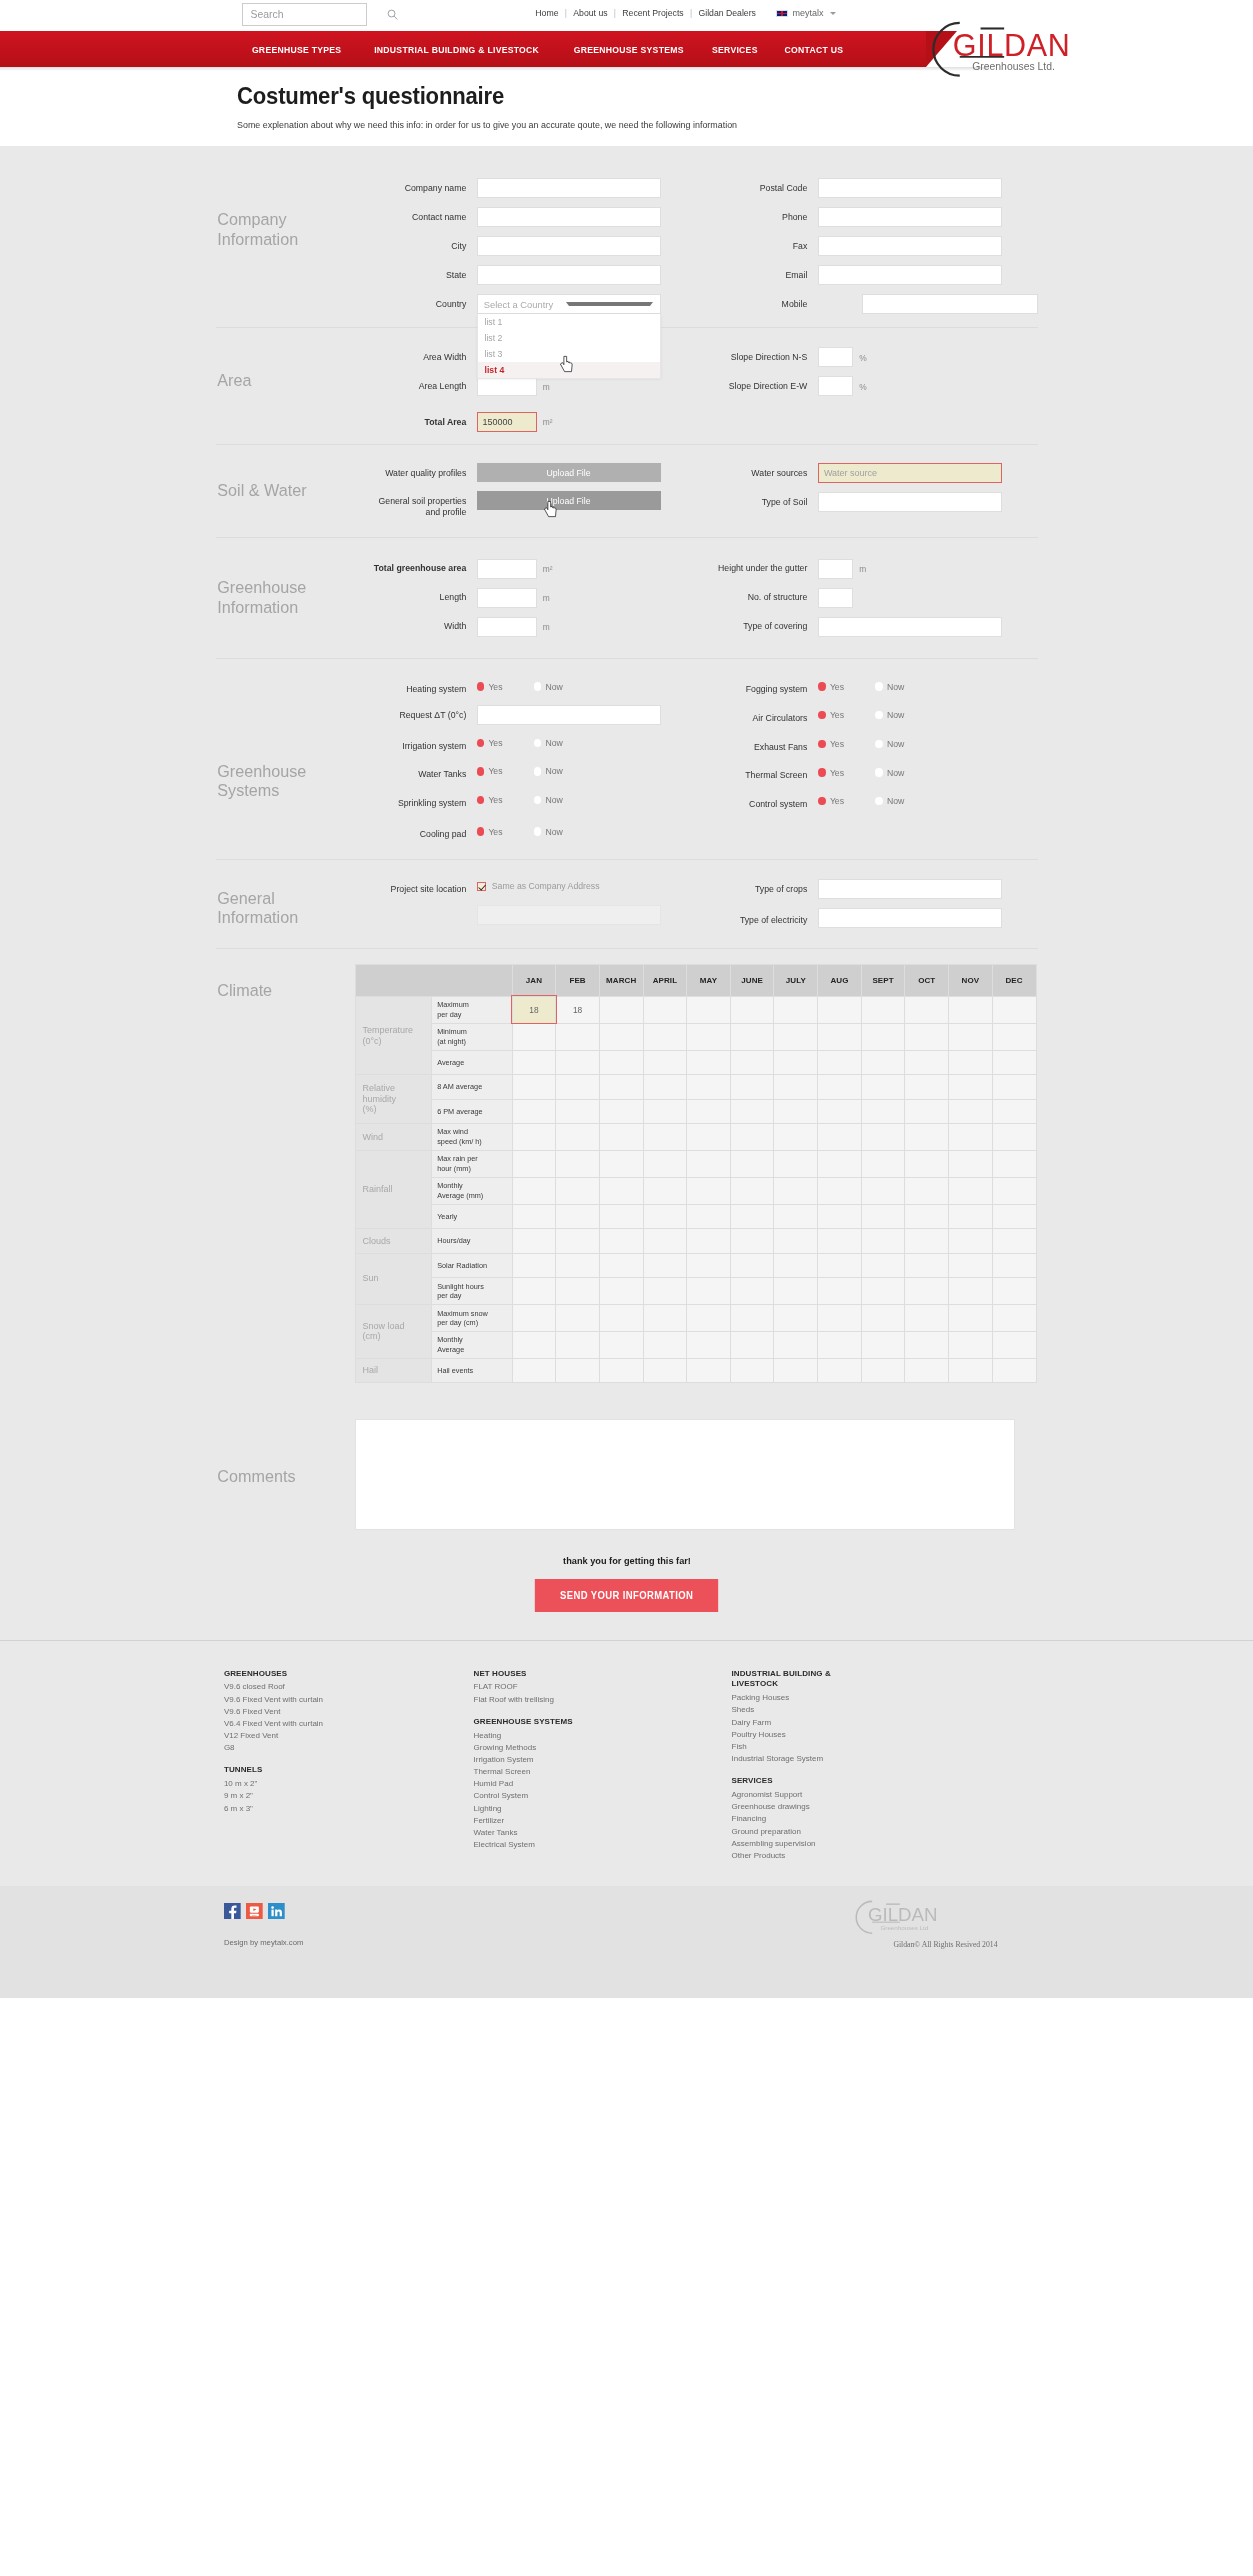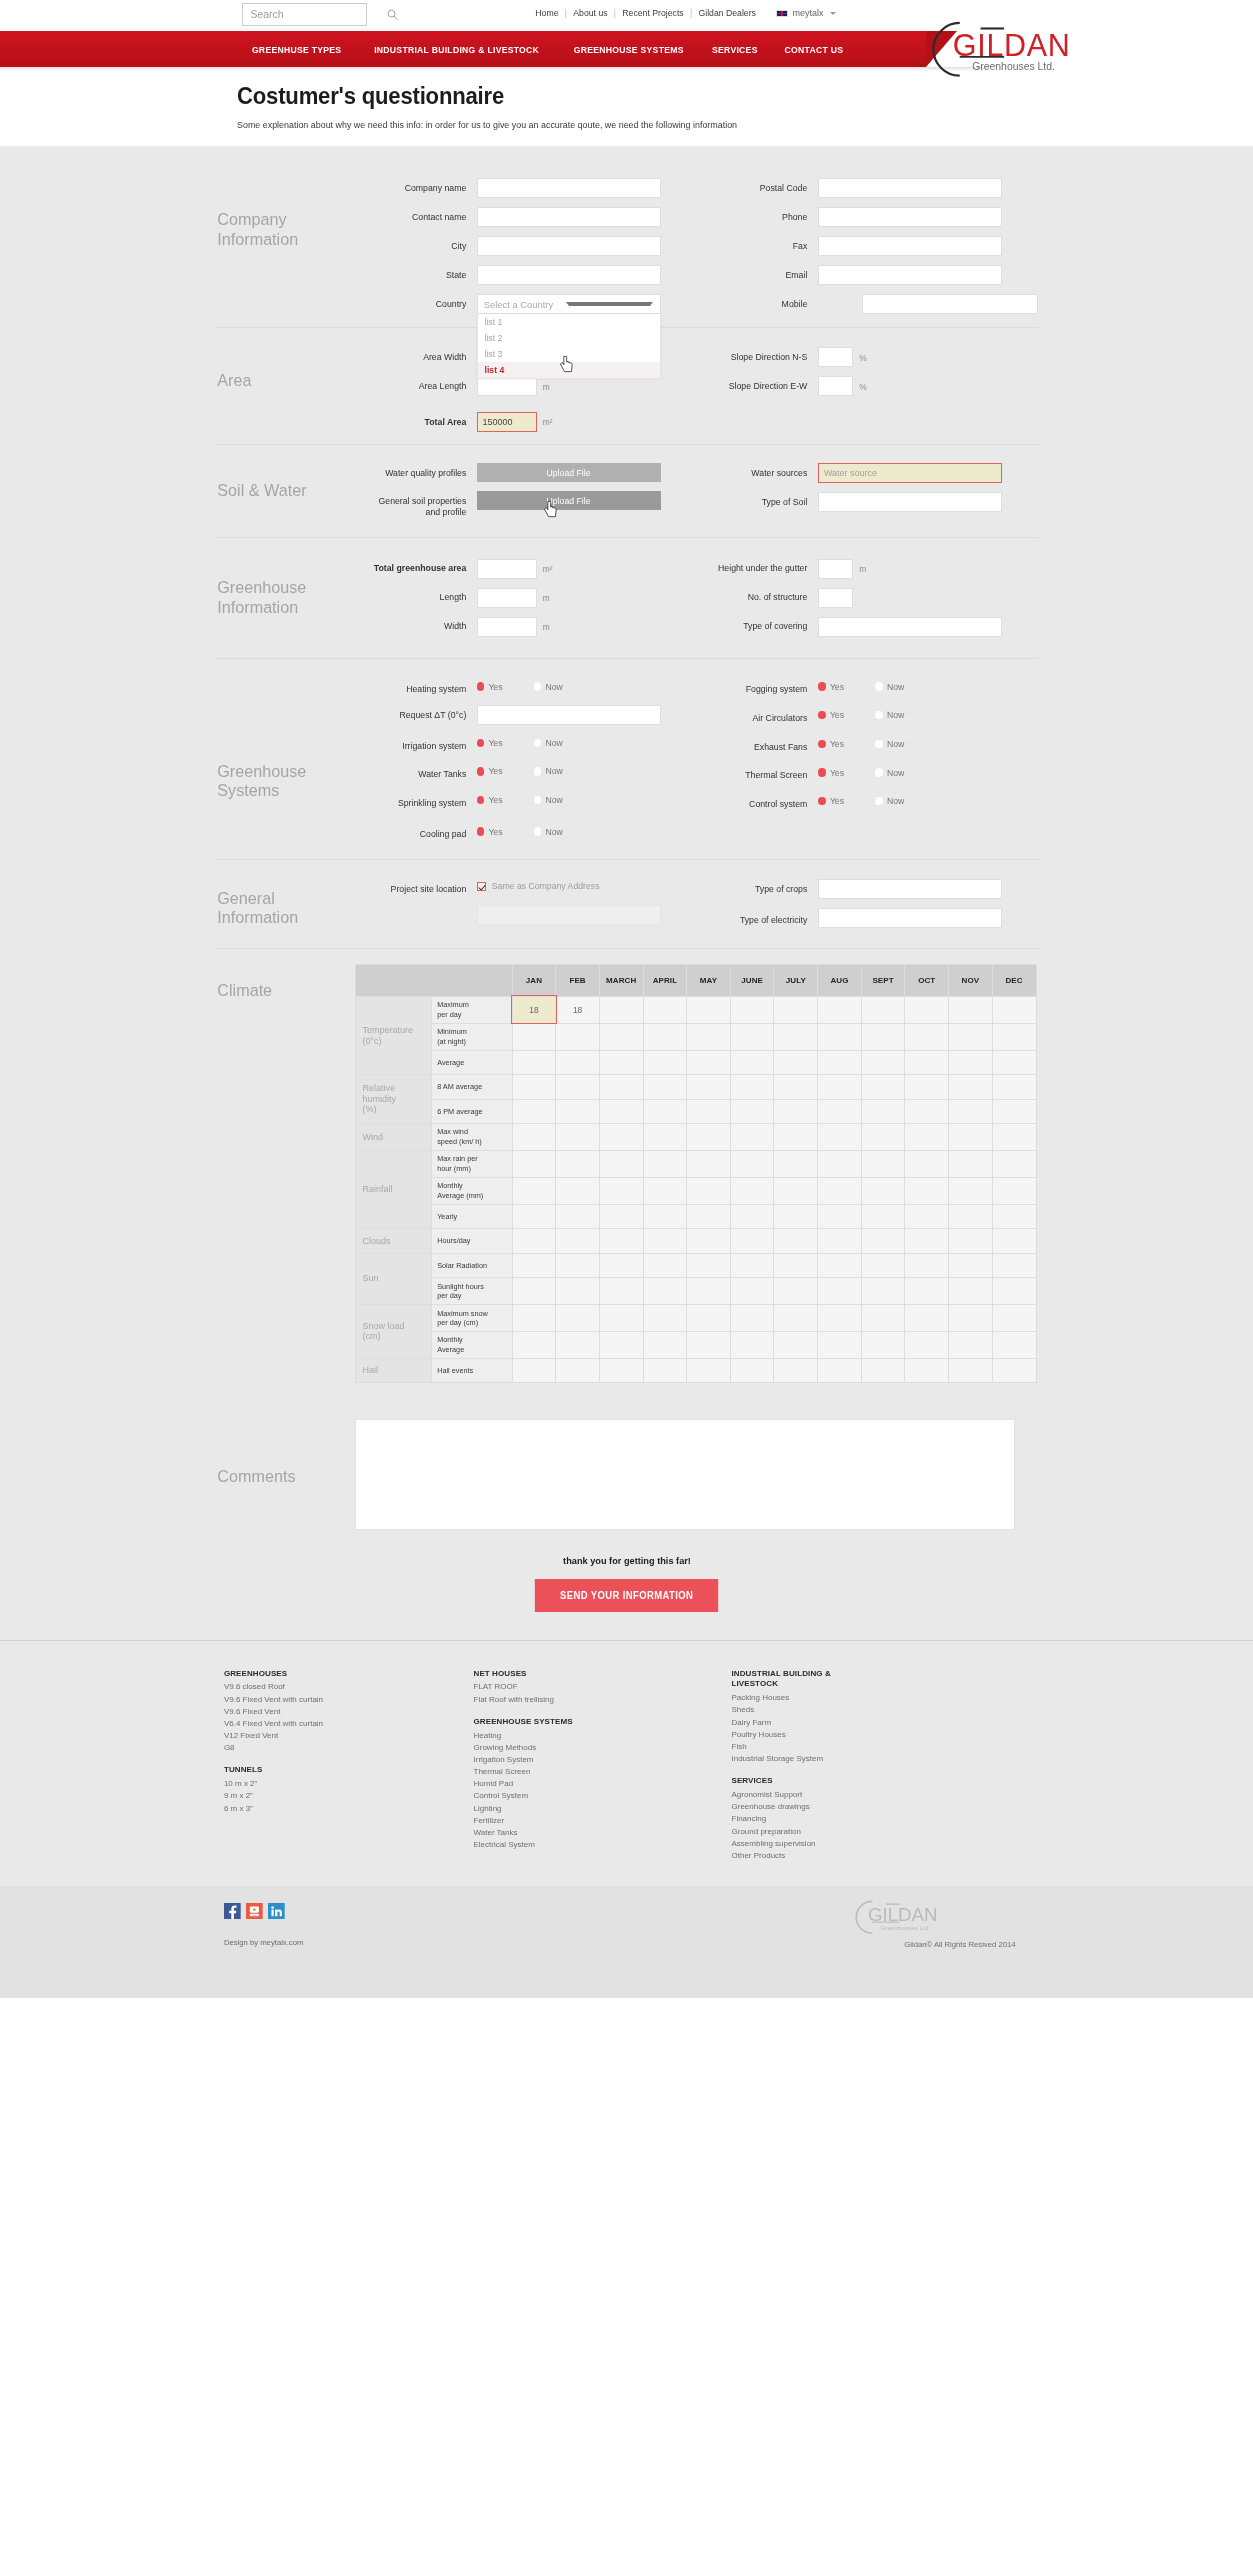--- a/index.html
+++ b/index.html
@@ -279,22 +279,22 @@
     font-size:8px; color:#4b4b4b; line-height:1.9;
     font-family:"Liberation Sans Narrow","Liberation Sans", sans-serif;
   }
   .design {
     position:absolute; left:8.4px; top:38px; font-size:7.7px; color:#6a6a6a;
     font-family:"Liberation Sans Narrow","Liberation Sans", sans-serif;
   }
   .design a{ color:#6a6a6a; }
   .ftlogo { position:absolute; right:91px; top:-2.8px; width:97px; height:42px; opacity:.45; }
   .rights {
-    position:absolute; right:22px; top:40px; font-size:7.7px; color:#6d6d6d;
-    font-family:Liberation Sans, sans-serif;
+    position:absolute; right:40px; top:40px; font-size:7.7px; color:#6d6d6d;
+    font-family:Liberation Serif, serif;
   }
 </style>
 </head>
 <body>
 
 <div class="topbar">
   <div class="search-box">
     <input class="search-input" placeholder="Search" style="">
     <span class="search-icon">
       <svg width="11" height="11" viewBox="0 0 16 16">

